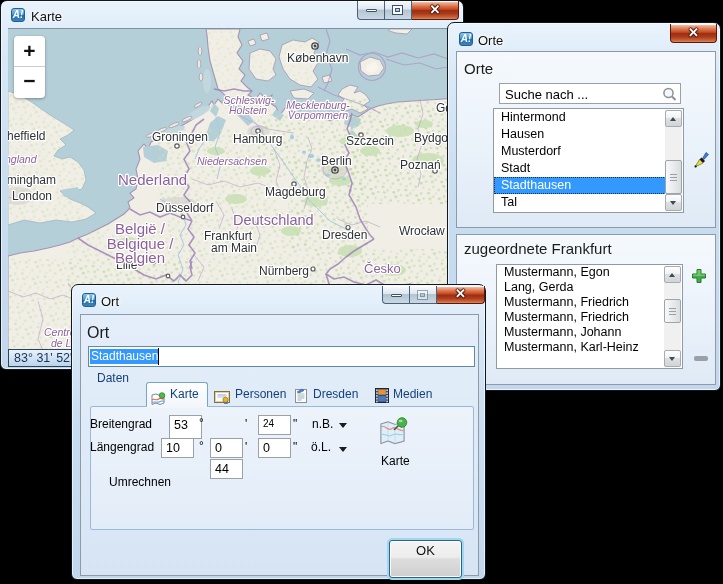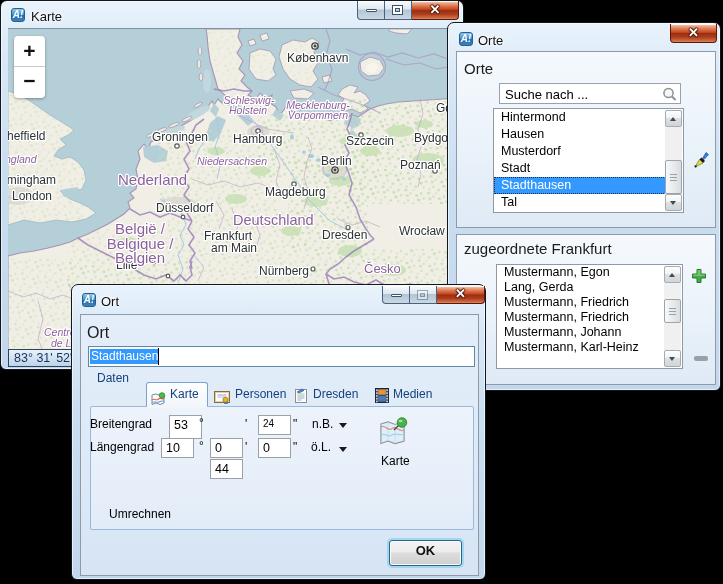--- a/index.html
+++ b/index.html
@@ -480,29 +480,29 @@
         <span style="position:absolute;left:4px;top:2px;font-size:12.5px;">0</span>
       </div>
     <div class="lbl" style="left:164px;top:125px;">'</div>
     <div class="field" style="left:177px;top:123px;width:33px;height:20px;">
         <span style="position:absolute;left:4px;top:2px;font-size:12.5px;">0</span>
       </div>
     <div class="lbl" style="left:212px;top:125px;">"</div>
     <div class="lbl" style="left:230px;top:125px;">ö.L.</div>
     <div style="position:absolute;left:258px;top:132px;width:0;height:0;border-left:4.5px solid transparent;border-right:4.5px solid transparent;border-top:5px solid #1a1a1a;"></div>
 
-    <div class="lbl" style="left:28px;top:160px;margin-top:32px;">Umrechnen</div>
+    <div class="lbl" style="left:28px;top:160px;">Umrechnen</div>
 
     <svg width="30" height="30" style="position:absolute;left:297px;top:102px;" viewBox="0 0 30 30">
       <path d="M3,7 L10,5 17,7.5 26,5.5 26,24 17,26.5 10,24 3,26.5 Z" fill="#eaf4fa" stroke="#7d8a94" stroke-width="1.2"></path>
       <path d="M10,5 L10,24 M17,7.5 L17,26.5" stroke="#c4d4de" stroke-width="0.8"></path>
       <path d="M3,10 C7,7 10,15 14,11.5 18,8 22,16 26,13" stroke="#e0706a" stroke-width="1.3" fill="none"></path>
       <path d="M3,18 C7,15.5 10,21 14,18 18,15.5 22,19 26,17" stroke="#8fc3e8" stroke-width="1.3" fill="none"></path>
       <path d="M3,7 L10,5 17,7.5 26,5.5 26,24 17,26.5 10,24 3,26.5 Z" fill="#cfe4f0" opacity="0.35"></path>
       <line x1="16" y1="13" x2="23" y2="6" stroke="#4a4a4a" stroke-width="1.4"></line>
       <circle cx="24" cy="5.5" r="4.8" fill="#47b34a" stroke="#2b7e2c" stroke-width="0.8"></circle>
       <ellipse cx="22.6" cy="4" rx="2" ry="1.2" fill="#a8e0a0" opacity="0.95"></ellipse>
     </svg>
     <div class="lbl" style="left:300px;top:139px;">Karte</div>
 
-    <div class="okbtn" style="left:308px;top:225px;width:73px;height:26px;line-height:19px;font-weight:bold;">OK</div>
+    <div class="okbtn" style="left:308px;top:225px;width:73px;height:38px;line-height:19px;">OK</div>
   </div>
 </div>
 
 </body></html>

